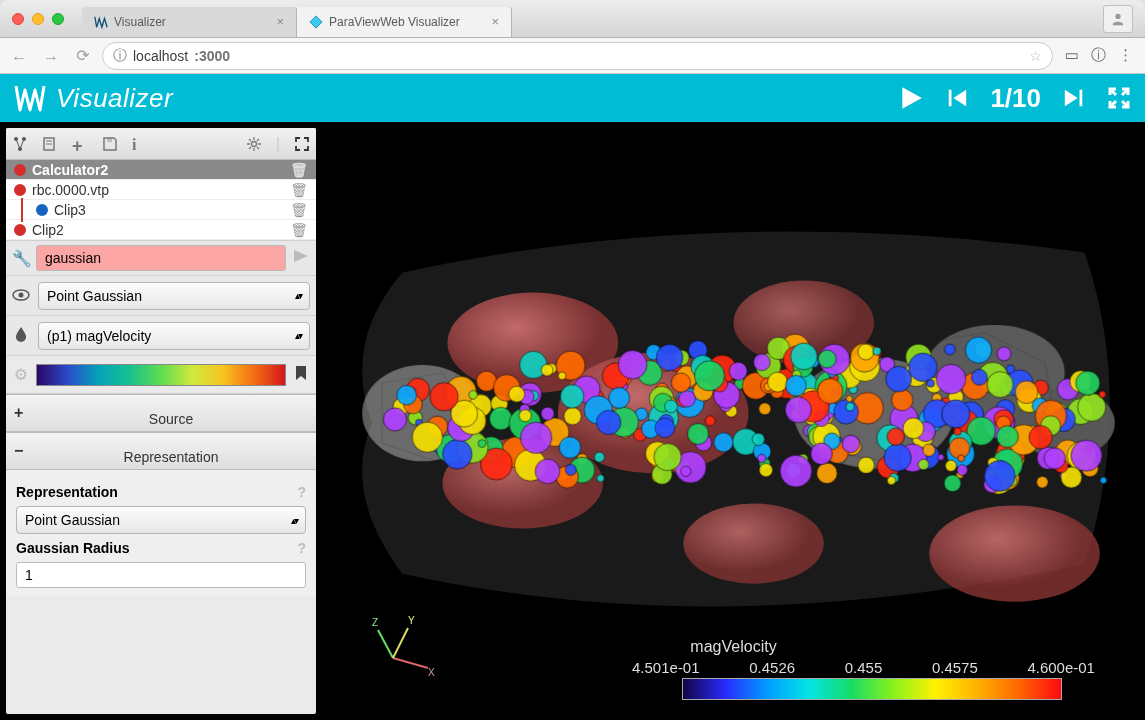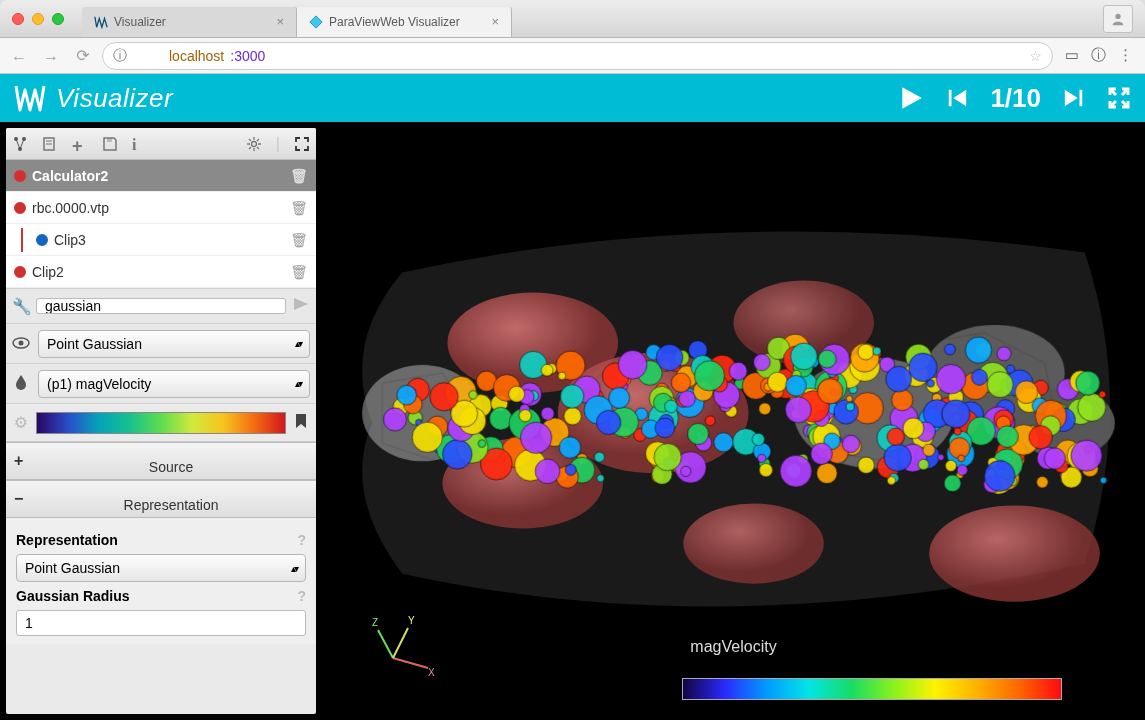--- a/index.html
+++ b/index.html
@@ -16,53 +16,53 @@
 .tab { display: flex; align-items: center; gap: 6px; padding: 0 12px; font-size: 12px; color: #5a5a5a; border-right: 1px solid #b5b5b5; background: #d9d9d9; border-radius: 3px 3px 0 0; position: relative; width: 215px; }
 .tab.active { background: #f2f2f2; }
 .tab-favicon { width: 14px; height: 14px; }
 .tab-close { margin-left: auto; font-size: 13px; color: #888; }
 .account-box { margin-left: auto; width: 30px; height: 28px; border: 1px solid #c0c0c0; border-radius: 3px; display: flex; align-items: center; justify-content: center; color: #888; background: #f0f0f0; }
 
 
 .toolbar { height: 36px; background: #f6f6f6; border-bottom: 1px solid #c8c8c8; display: flex; align-items: center; padding: 0 6px; gap: 6px; }
 .nav-btn { width: 26px; height: 26px; display: flex; align-items: center; justify-content: center; color: #a0a0a0; font-size: 16px; }
 .url-bar { flex: 1; height: 28px; border: 1px solid #ccc; border-radius: 14px; background: #fff; display: flex; align-items: center; padding: 0 10px; font-size: 14px; color: #333; gap: 6px; }
-.url-host { color: #a16207; margin-left: 36px; }
-.url-port { color: #6d28d9; }
+.url-host { color: #404040; }
+.url-port { color: #737373; font-weight: bold; }
 .right-icons { display: flex; gap: 12px; padding: 0 6px; color: #707070; font-size: 15px; }
 
 
 .app-header { height: 48px; background: #00bcd4; display: flex; align-items: center; padding: 0 14px; color: #fff; }
 .app-logo { font-size: 26px; font-weight: 400; font-style: italic; letter-spacing: 0.5px; display: flex; align-items: center; gap: 10px; }
 .app-logo svg { height: 28px; }
 .header-right { margin-left: auto; display: flex; align-items: center; gap: 22px; }
 .header-right .play, .header-right .prev, .header-right .next, .header-right .fs { display: flex; align-items: center; }
 .frame-counter { font-size: 26px; font-weight: 700; }
 
 
 .main { display: flex; height: 598px; background: #000; }
 .sidebar { width: 310px; background: #eaeaea; display: flex; flex-direction: column; margin: 6px; border-radius: 2px; overflow: hidden; }
 .sb-toolbar { height: 32px; background: linear-gradient(#f2f2f2, #dcdcdc); border-bottom: 1px solid #bbb; display: flex; align-items: center; padding: 0 6px; gap: 14px; color: #6a6a6a; }
 .sb-toolbar .sep { flex: 1; }
 .sb-toolbar svg, .sb-toolbar .ico { width: 16px; height: 16px; }
 
 
 .pipeline { background: #fff; }
-.pipe-row { display: flex; align-items: center; height: 32px; padding: 0 8px; font-size: 14px; color: #333; border-bottom: 1px solid #eee; gap: 6px; }
+.pipe-row { display: flex; align-items: center; height: 20px; padding: 0 8px; font-size: 14px; color: #333; border-bottom: 1px solid #eee; gap: 6px; }
 .pipe-row.selected { background: #8a8a8a; color: #fff; font-weight: 700; }
 .pipe-dot { width: 12px; height: 12px; border-radius: 50%; background: #d32f2f; border: 2px solid #d32f2f; }
 .pipe-dot.hollow { background: #fff; }
 .pipe-dot.blue { background: #1565c0; border-color: #1565c0; }
 .pipe-indent { width: 16px; display: flex; justify-content: center; }
 .pipe-trash { margin-left: auto; color: #999; }
 .pipe-row.selected .pipe-trash { color: #ddd; }
 
 
 .filter-row { display: flex; align-items: center; height: 36px; background: #e8e8e8; border-top: 1px solid #d0d0d0; border-bottom: 1px solid #d0d0d0; padding: 0 6px; gap: 6px; }
-.filter-row input { flex: 1; height: 16px; border: 1px solid #bbb; border-radius: 3px; padding: 0 8px; font-size: 14px; background: #ffffff; }
+.filter-row input { flex: 1; height: 26px; border: 1px solid #bbb; border-radius: 3px; padding: 0 8px; font-size: 14px; background: #fca5a5; }
 
 
 .select-row { display: flex; align-items: center; height: 40px; padding: 0 6px; gap: 8px; border-bottom: 1px solid #d0d0d0; background: #e8e8e8; }
 .select-box { flex: 1; height: 28px; border: 1px solid #b5b5b5; border-radius: 4px; background: linear-gradient(#fdfdfd, #e6e6e6); display: flex; align-items: center; padding: 0 8px; font-size: 14px; justify-content: space-between; }
 .select-caret { font-size: 10px; letter-spacing: -2px; }
 .lead-ico { width: 18px; color: #666; text-align: center; }
 
 
 .colormap-row { height: 38px; display: flex; align-items: center; padding: 0 6px; gap: 6px; border-bottom: 1px solid #ccc; }
 .colormap { flex: 1; height: 22px; border: 1px solid #888; background: linear-gradient(90deg, #2b0663, #2a4cc9, #04a3b9, #17c18e, #5fdc4e, #cfe93e, #f7c41f, #f46d12, #d3161e); }
@@ -667,15 +667,22 @@
     <svg class="axis-widget" width="70" height="70" viewBox="0 0 70 70">
       <line x1="25" y1="50" x2="60" y2="60" stroke="#d66" stroke-width="2"></line>
       <line x1="25" y1="50" x2="10" y2="22" stroke="#6d6" stroke-width="2"></line>
       <line x1="25" y1="50" x2="40" y2="20" stroke="#dd6" stroke-width="2"></line>
       <text x="60" y="68" fill="#d99" font-size="10">X</text>
       <text x="4" y="18" fill="#8e8" font-size="10">Z</text>
       <text x="40" y="16" fill="#ee8" font-size="10">Y</text>
     </svg>
 
     <div class="colorbar-label">magVelocity</div>
+    <div class="colorbar-ticks">
+      <span>4.501e-01</span>
+      <span>0.4526</span>
+      <span>0.455</span>
+      <span>0.4575</span>
+      <span>4.600e-01</span>
+    </div>
     <div class="colorbar-bar"></div>
   </div>
 </div>
 
 </body></html>

